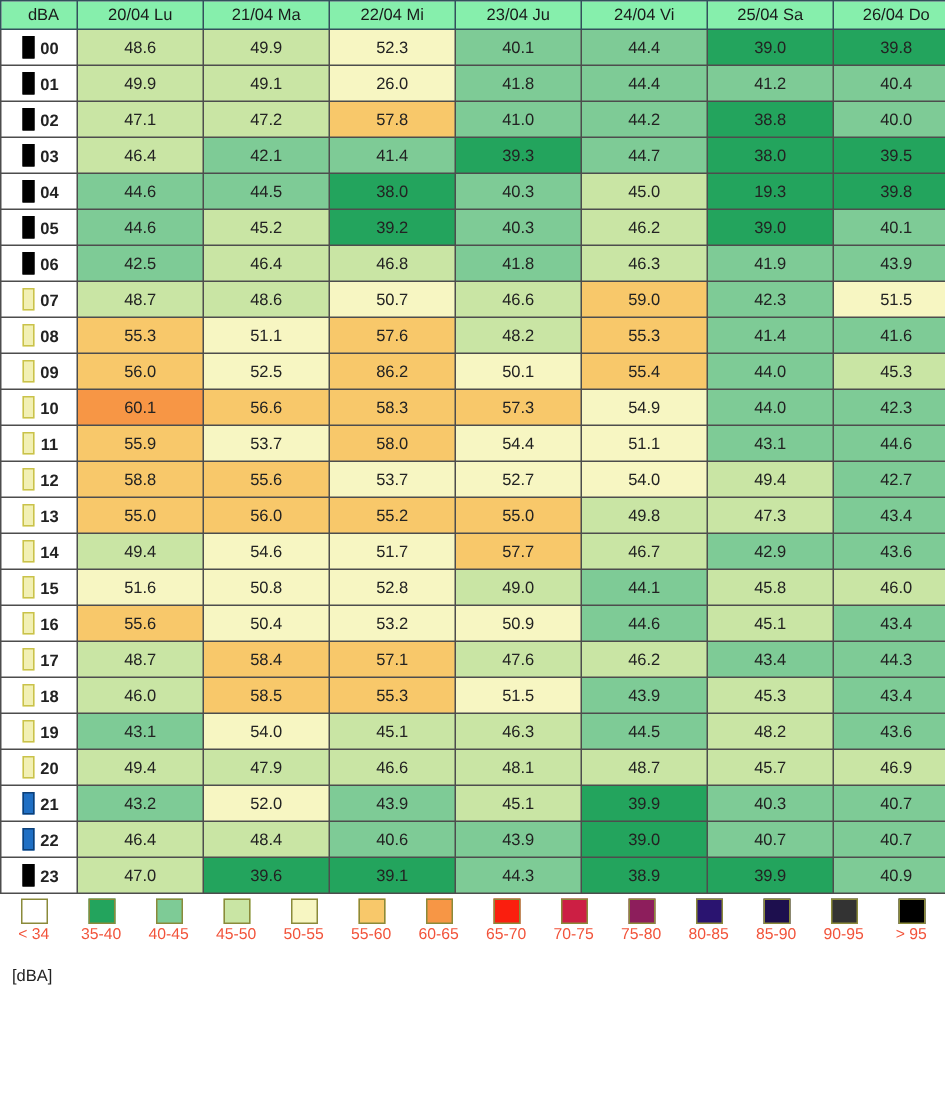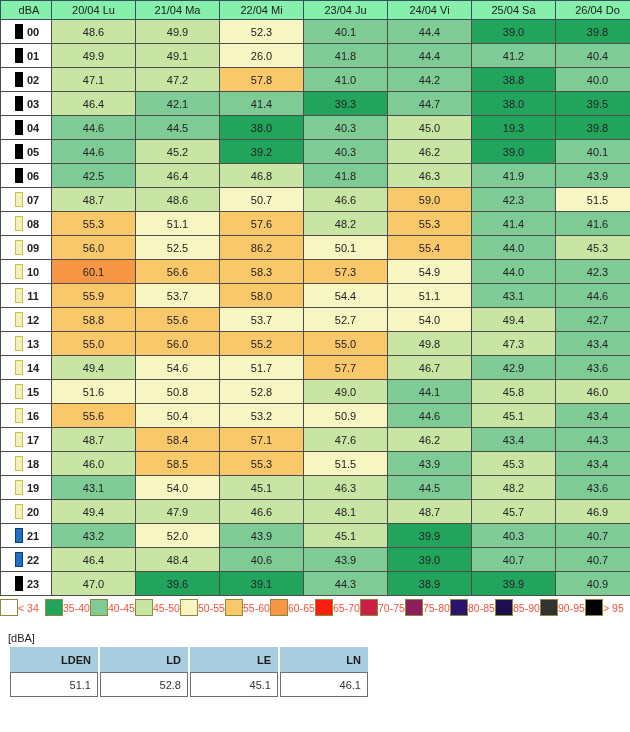--- a/index.html
+++ b/index.html
@@ -78,20 +78,21 @@
   
   .legend {
     display: flex;
     width: 630px;
     margin-top: 3px;
     padding: 0;
   }
   .legend-item {
     flex: 1 1 0;
     display: flex;
+    flex-direction: column;
     align-items: center;
   }
   .legend-swatch {
     width: 18px;
     height: 17px;
     border: 1px solid #8a8a3a;
     box-sizing: border-box;
   }
   .legend-label {
     font-size: 10.5px;
@@ -455,33 +456,15 @@
         <div class="legend-label">90-95</div>
       </div>
       <div class="legend-item">
         <div class="legend-swatch" style="background: rgb(0, 0, 0);"></div>
         <div class="legend-label">&gt; 95</div>
       </div>
     </div>
 
   <div class="summary-wrap">
     <div class="unit-line">[dBA]</div>
-    <table class="summary">
-      <thead>
-        <tr>
-          <th>LDEN</th>
-          <th>LD</th>
-          <th>LE</th>
-          <th>LN</th>
-        </tr>
-      </thead>
-      <tbody>
-        <tr>
-          <td>51.1</td>
-          <td>52.8</td>
-          <td>45.1</td>
-          <td>46.1</td>
-        </tr>
-      </tbody>
-    </table>
   </div>
 
 </div>
 
 </body></html>

